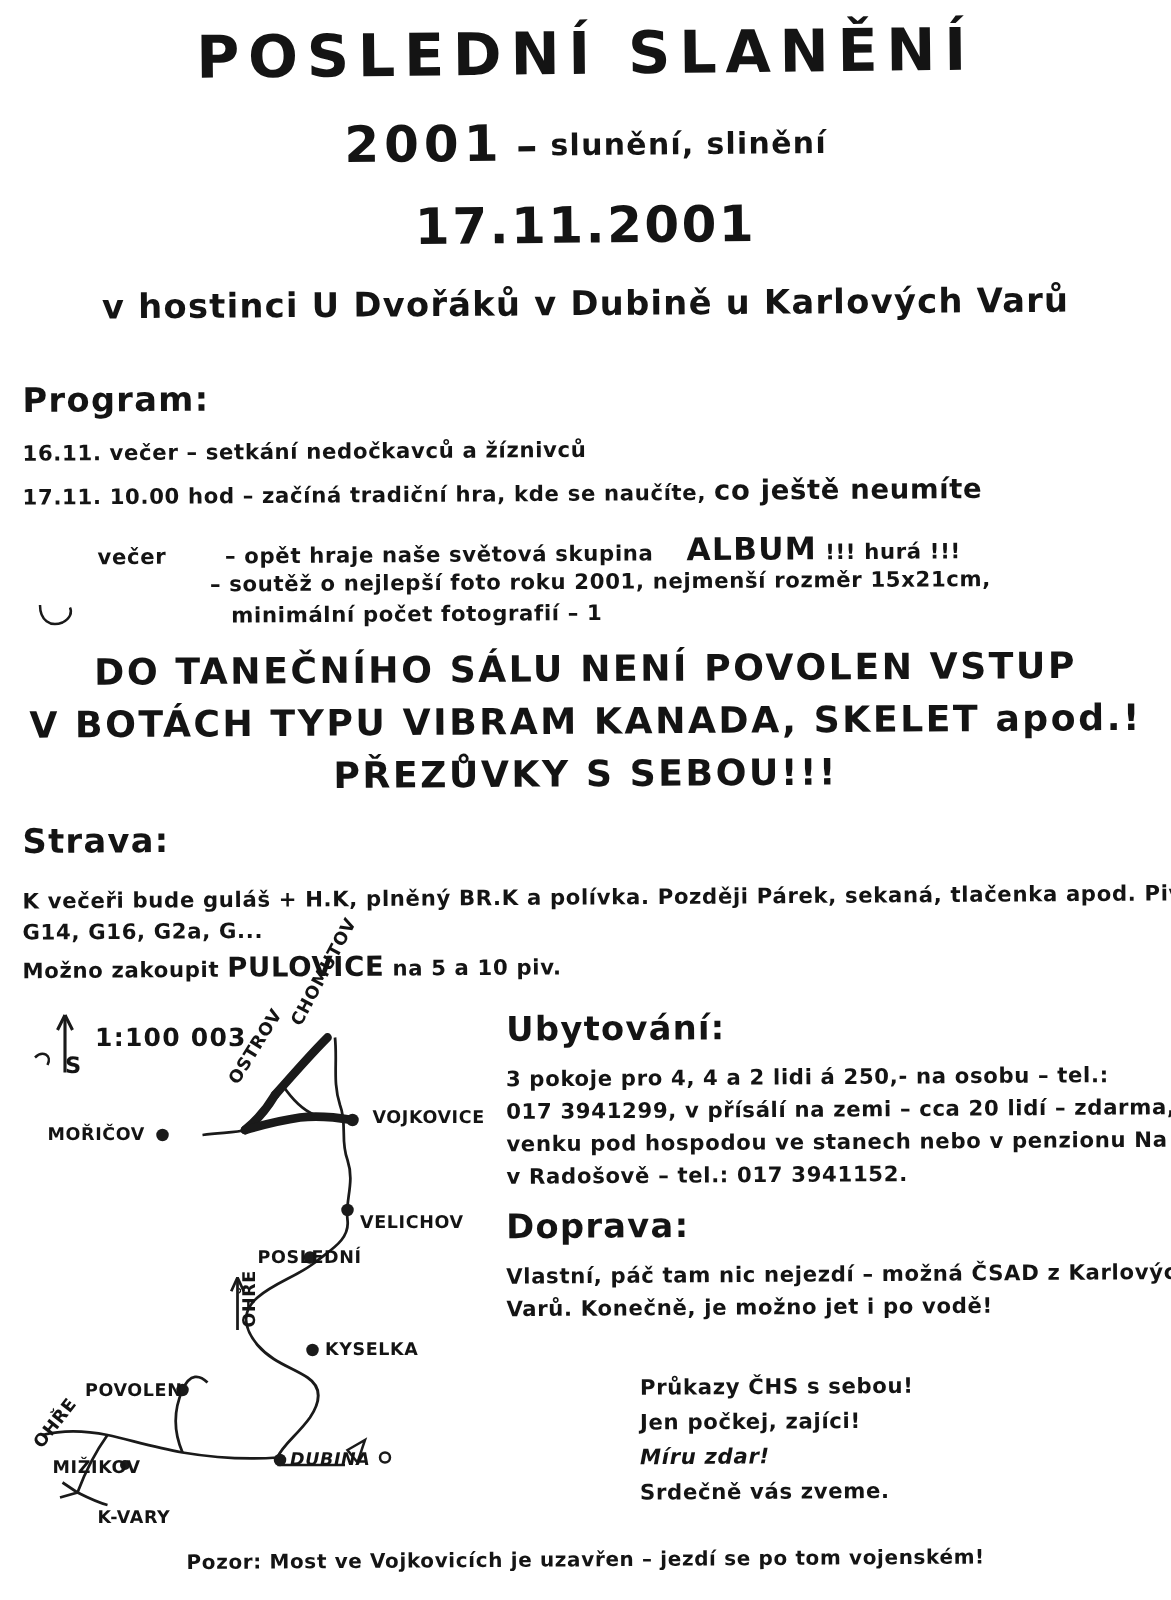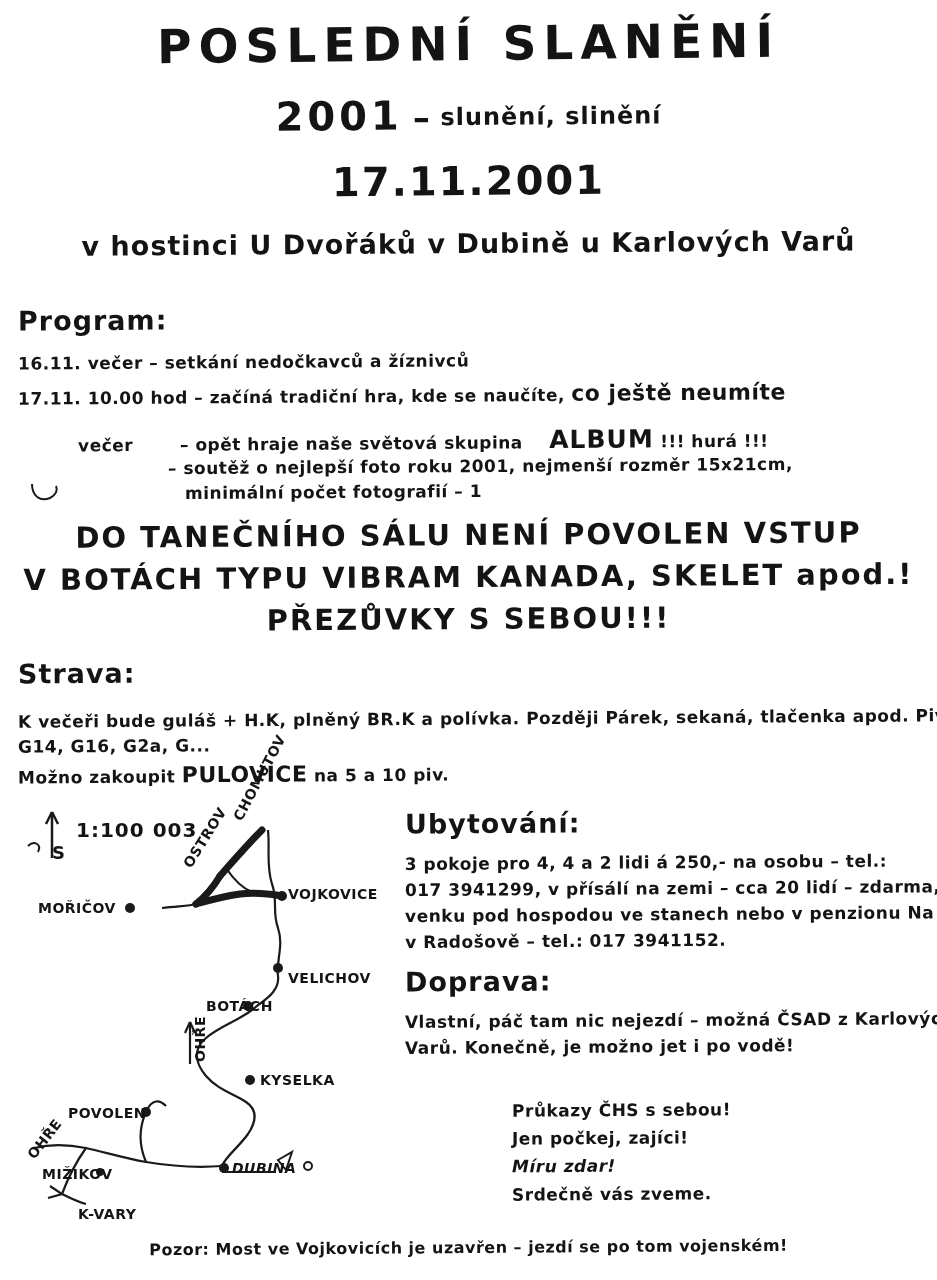--- a/index.html
+++ b/index.html
@@ -273,24 +273,24 @@
       <circle cx="126" cy="312" r="5" fill="#1a1a1a"></circle>
       <circle cx="204" cy="368" r="5" fill="#1a1a1a"></circle>
       <circle cx="80" cy="372" r="4" fill="#1a1a1a"></circle>
     </svg>
 
     <div class="hw scale-label" style="left:56px; top:18px;">1:100 003</div>
     <div class="hw maplabel" style="left:32px; top:42px; font-size:18px;">S</div>
 
     <div class="hw maplabel" style="left:210px; top:16px; transform:rotate(-62deg); transform-origin:left top;">CHOMUTOV</div>
     <div class="hw maplabel" style="left:160px; top:62px; transform:rotate(-58deg); transform-origin:left top;">OSTROV</div>
-    <div class="hw maplabel" style="left:268px; top:86px;text-align:right;">VOJKOVICE</div>
+    <div class="hw maplabel" style="left:278px; top:86px;text-align:right;">VOJKOVICE</div>
     <div class="hw maplabel" style="left:18px; top:100px;">MOŘIČOV</div>
     <div class="hw maplabel" style="left:268px; top:170px;">VELICHOV</div>
-    <div class="hw maplabel" style="left:186px; top:198px;">BOTÁCH</div>
+    <div class="hw maplabel" style="left:186px; top:198px;">POSLEDNÍ</div>
     <div class="hw maplabel" style="left:172px; top:262px; transform:rotate(-90deg); transform-origin:left top;">OHŘE</div>
     <div class="hw maplabel" style="left:240px; top:272px;">KYSELKA</div>
     <div class="hw maplabel" style="left:48px; top:305px;">POVOLEN</div>
     <div class="hw maplabel" style="left:212px; top:360px;font-style:italic;">DUBINA</div>
     <div class="hw maplabel" style="left:22px; top:366px;">MIŽIKOV</div>
     <div class="hw maplabel" style="left:4px; top:352px; transform:rotate(-52deg); transform-origin:left top;">OHŘE</div>
     <div class="hw maplabel" style="left:58px; top:406px;">K-VARY</div>
   </div>
 
   <div class="hw section-head tilt2" style="top:808px; left:405px;">Ubytování:</div>

